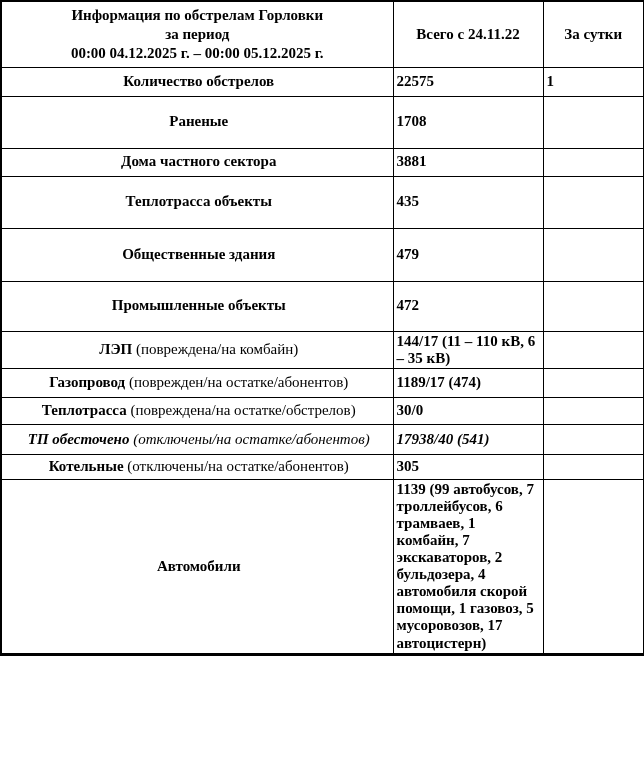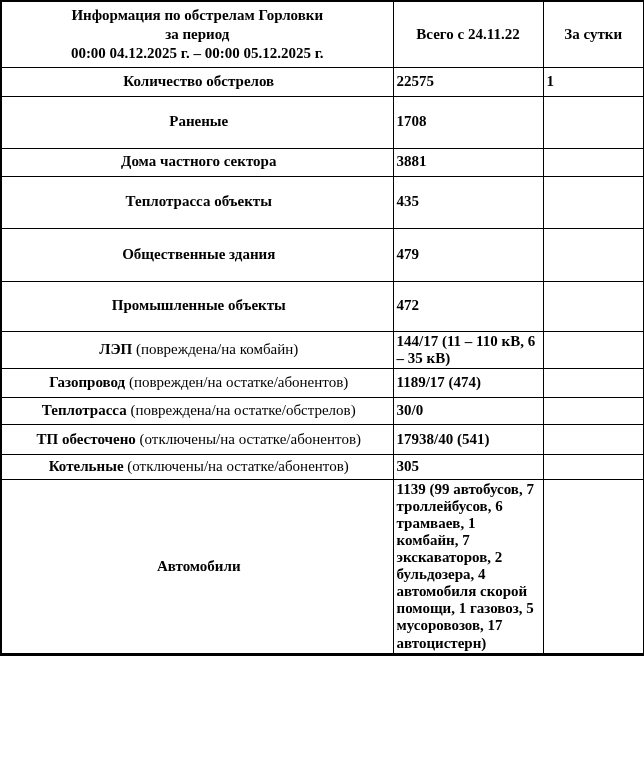--- a/index.html
+++ b/index.html
@@ -105,21 +105,21 @@
       <tr style="height: 29px;">
         <td class="label-cell"><span class="lbl">Газопровод</span> <span class="note">(поврежден/на остатке/абонентов)</span></td>
         <td class="val-cell">1189/17 (474)</td>
         <td class="val-cell"></td>
       </tr>
       <tr style="height: 27px;">
         <td class="label-cell"><span class="lbl">Теплотрасса</span> <span class="note">(повреждена/на остатке/обстрелов)</span></td>
         <td class="val-cell">30/0</td>
         <td class="val-cell"></td>
       </tr>
-      <tr style="height: 30px;">
+      <tr style="height: 30px; font-style: italic;">
         <td class="label-cell"><span class="lbl">ТП обесточено</span> <span class="note">(отключены/на остатке/абонентов)</span></td>
         <td class="val-cell">17938/40 (541)</td>
         <td class="val-cell"></td>
       </tr>
       <tr style="height: 25px; padding-left: 13px;">
         <td class="label-cell"><span class="lbl">Котельные</span> <span class="note">(отключены/на остатке/абонентов)</span></td>
         <td class="val-cell">305</td>
         <td class="val-cell"></td>
       </tr>
       <tr style="height: 170px;">

